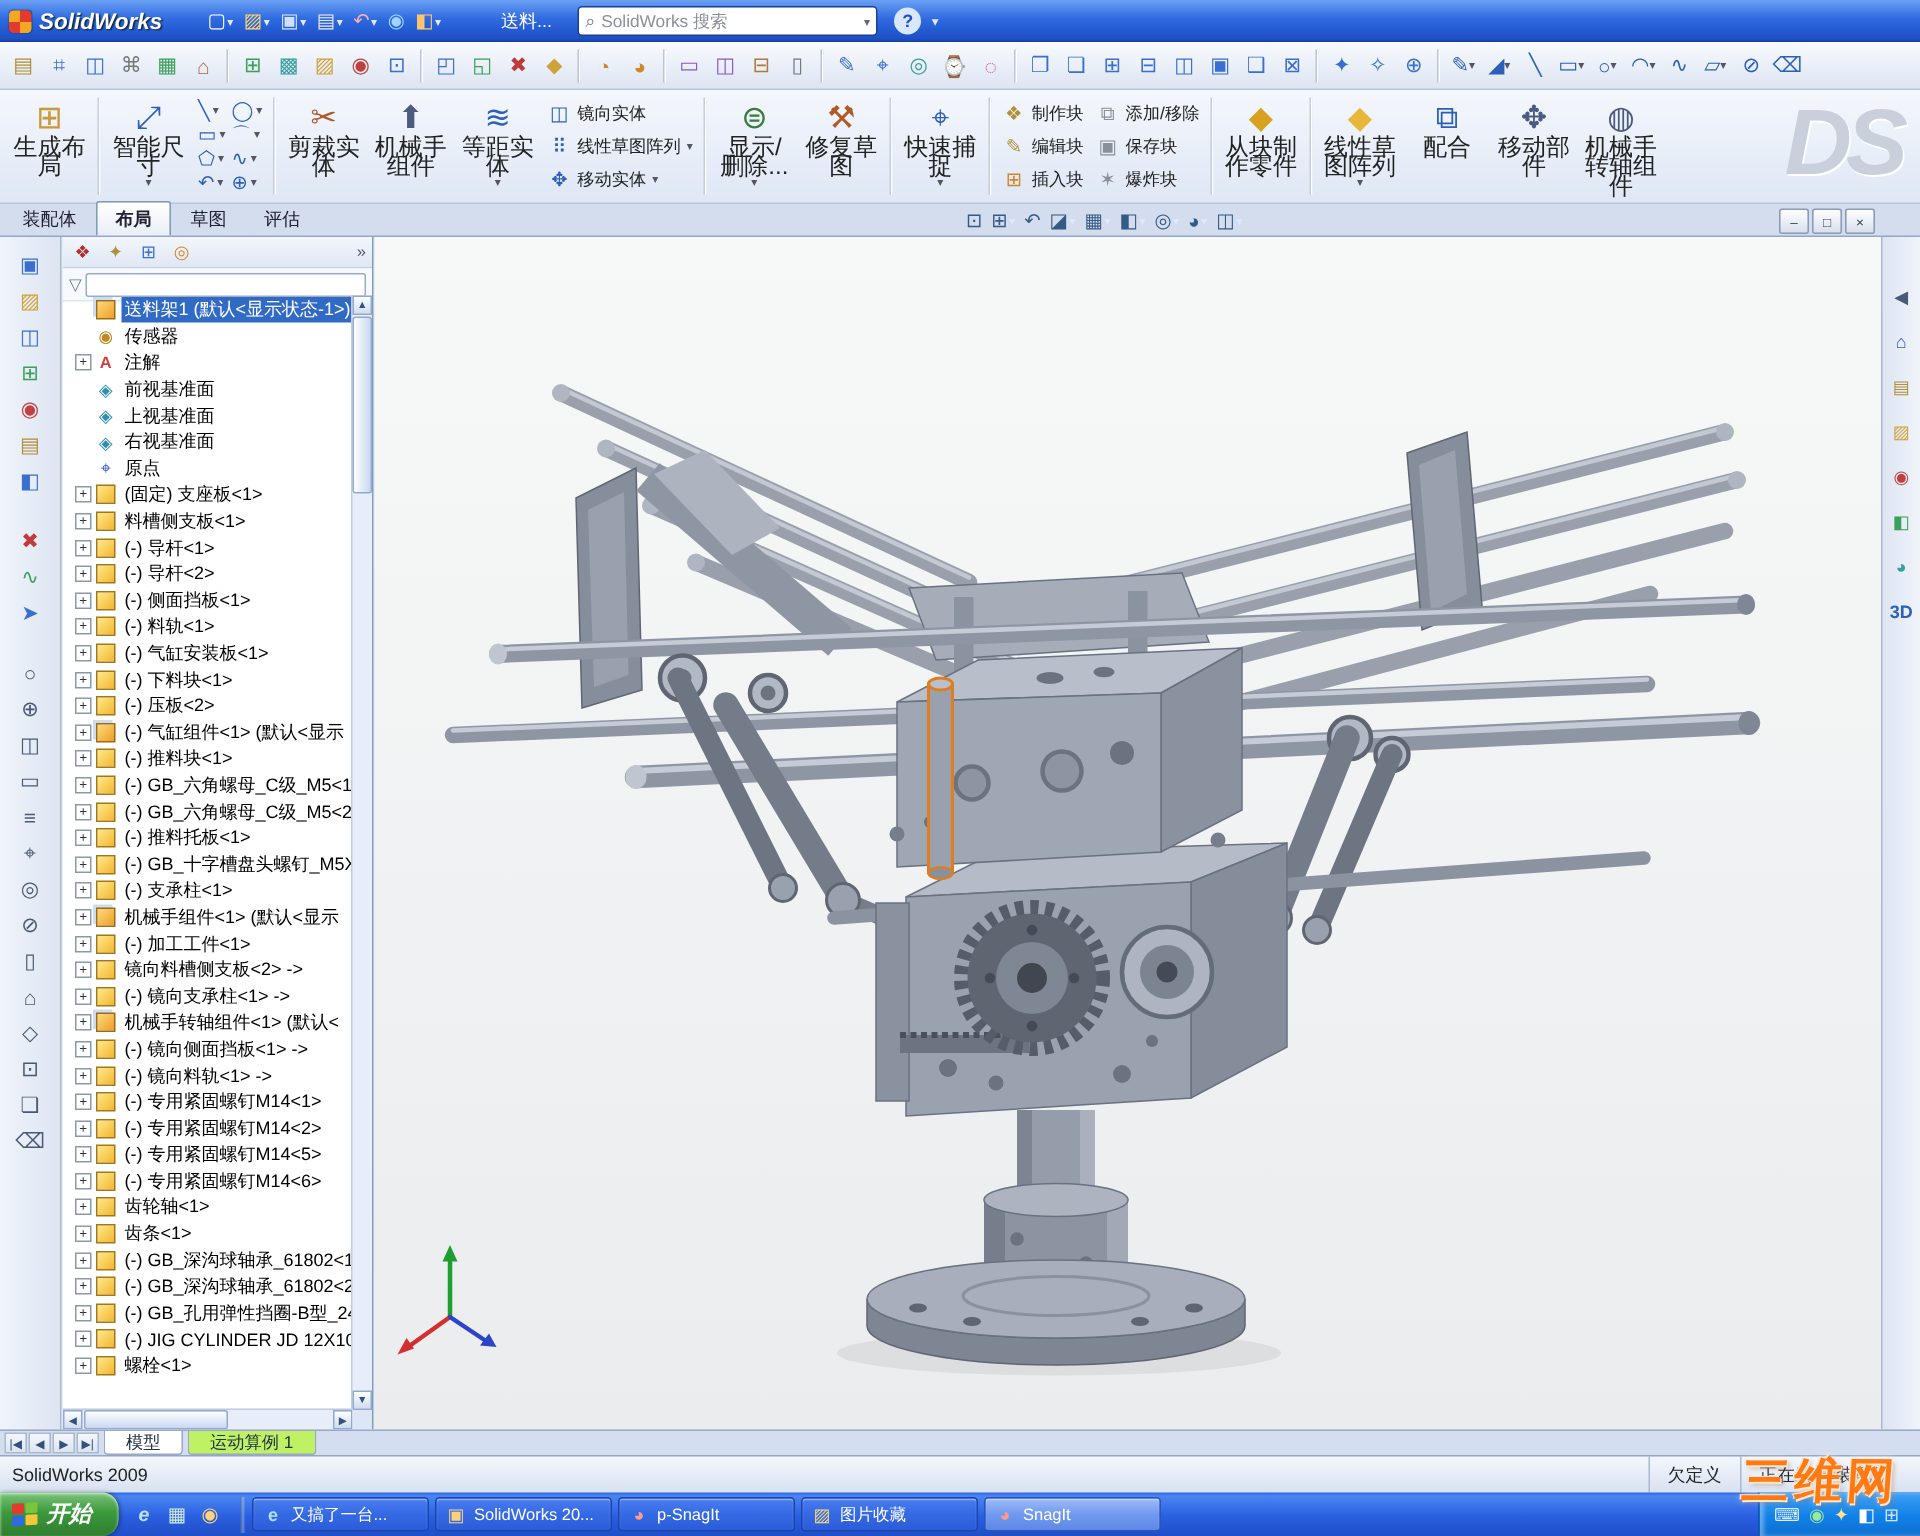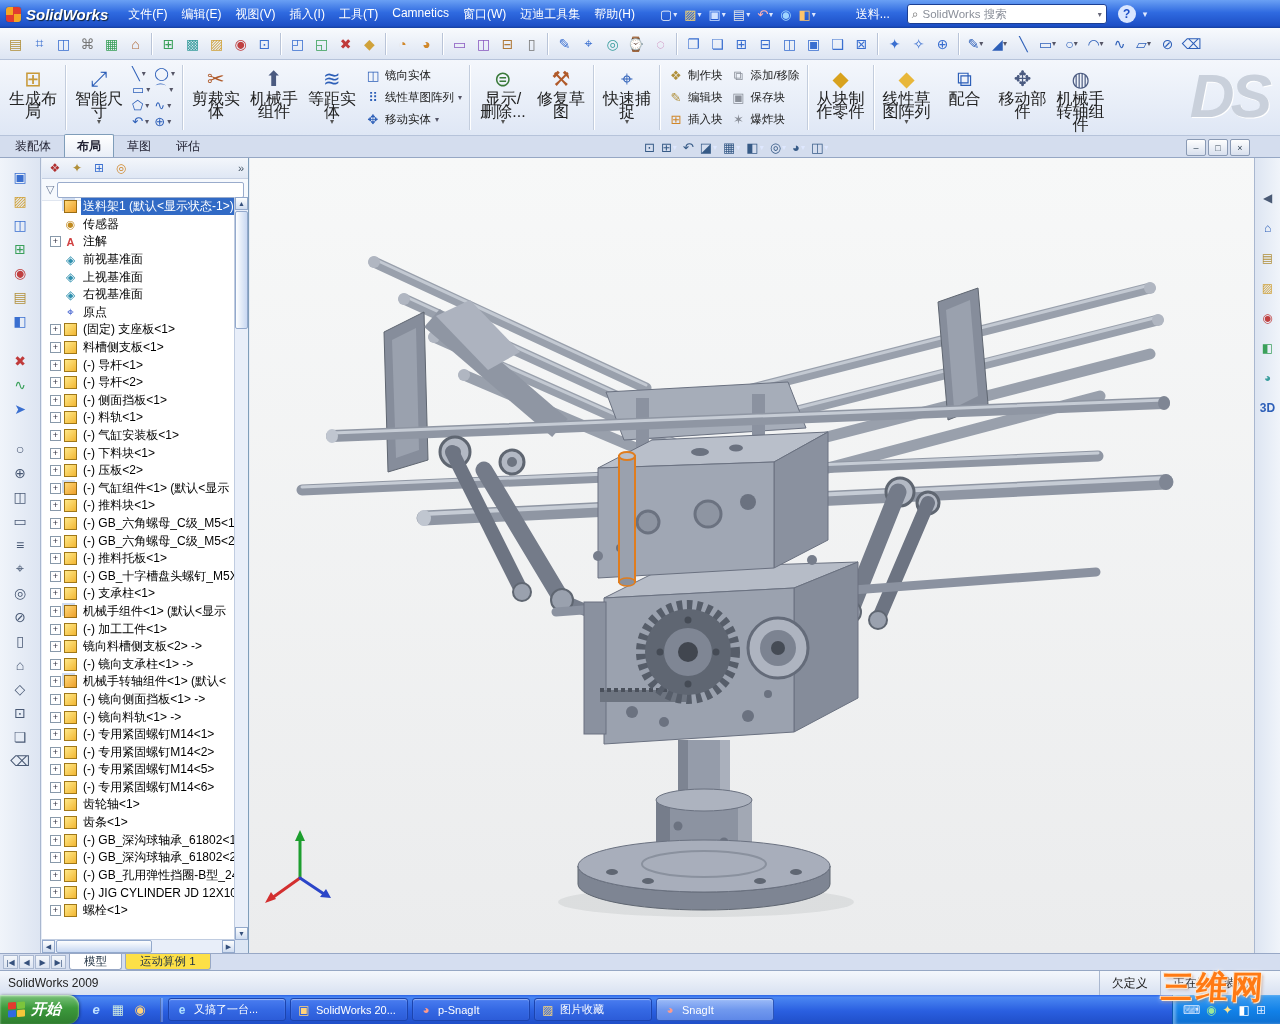--- a/index.html
+++ b/index.html
@@ -123,21 +123,21 @@
     background:linear-gradient(to left,#f0f4fa,#dde5f2);border-left:1px solid #a9b7cf;
     display:flex;flex-direction:column;align-items:center;padding-top:30px;gap:10px}
   .rs{width:20px;height:20px;display:flex;align-items:center;justify-content:center;font-size:12px;font-weight:bold}
 
   
   #modeltabs{position:absolute;left:0;top:953px;width:1280px;height:17px;box-sizing:border-box;
     background:#d5def0;border-top:1px solid #98a8c6;display:flex;align-items:stretch;padding-left:2px}
   .mnav{width:15px;margin:1px 0 1px 1px;display:flex;align-items:center;justify-content:center;
     font-size:8px;color:#35507c;background:linear-gradient(#f4f7fb,#dce4f2);border:1px solid #aab8d0;box-sizing:border-box}
   .mtab{padding:0 14px;font-size:11.5px;display:flex;align-items:center;color:#234;
-    background:#fde047;border:1px solid #98a8c6;border-top:none;border-radius:0 0 3px 3px;margin-left:3px}
+    background:#bef264;border:1px solid #98a8c6;border-top:none;border-radius:0 0 3px 3px;margin-left:3px}
   .mtab.active{background:#fff}
 
   
   #statusbar{position:absolute;left:0;top:970px;width:1280px;height:25px;box-sizing:border-box;
     background:linear-gradient(#f4f7fc,#d8e1f1);border-top:1px solid #96a7c4;
     display:flex;align-items:center;padding:0 8px;color:#222}
   .sfields{margin-left:auto;display:flex;height:100%}
   .sfield{border-left:1px solid #aab8d0;height:100%;display:flex;align-items:center;padding:0 12px;white-space:nowrap}
 
   
@@ -166,31 +166,20 @@
   #watermark{position:absolute;right:14px;top:966px;z-index:60;font-size:32px;font-weight:bold;
     color:#ff7a14;letter-spacing:3px;transform:skewX(-4deg);
     text-shadow:1px 1px 0 #ffe7cc,-1px -1px 0 #ffe7cc,0 0 5px rgba(255,255,255,.8),2px 2px 3px rgba(120,40,0,.35)}
 </style>
 </head>
 <body>
 
 <div id="titlebar">
   <span class="appicon"></span>
   <span class="sw-logo">SolidWorks</span>
-  <span id="menubar" style="display:flex">
-      <span class="menu">文件(F)</span>
-      <span class="menu">编辑(E)</span>
-      <span class="menu">视图(V)</span>
-      <span class="menu">插入(I)</span>
-      <span class="menu">工具(T)</span>
-      <span class="menu">Camnetics</span>
-      <span class="menu">窗口(W)</span>
-      <span class="menu">迈迪工具集</span>
-      <span class="menu">帮助(H)</span>
-    </span>
   <span id="r1icons">
       <span class="tbic">
         <span style="color: rgb(245, 247, 250);">▢</span>
         <span class="tcaret">▾</span>
       </span>
       <span class="tbic">
         <span style="color: rgb(255, 217, 106);">▨</span>
         <span class="tcaret">▾</span>
       </span>
       <span class="tbic">

